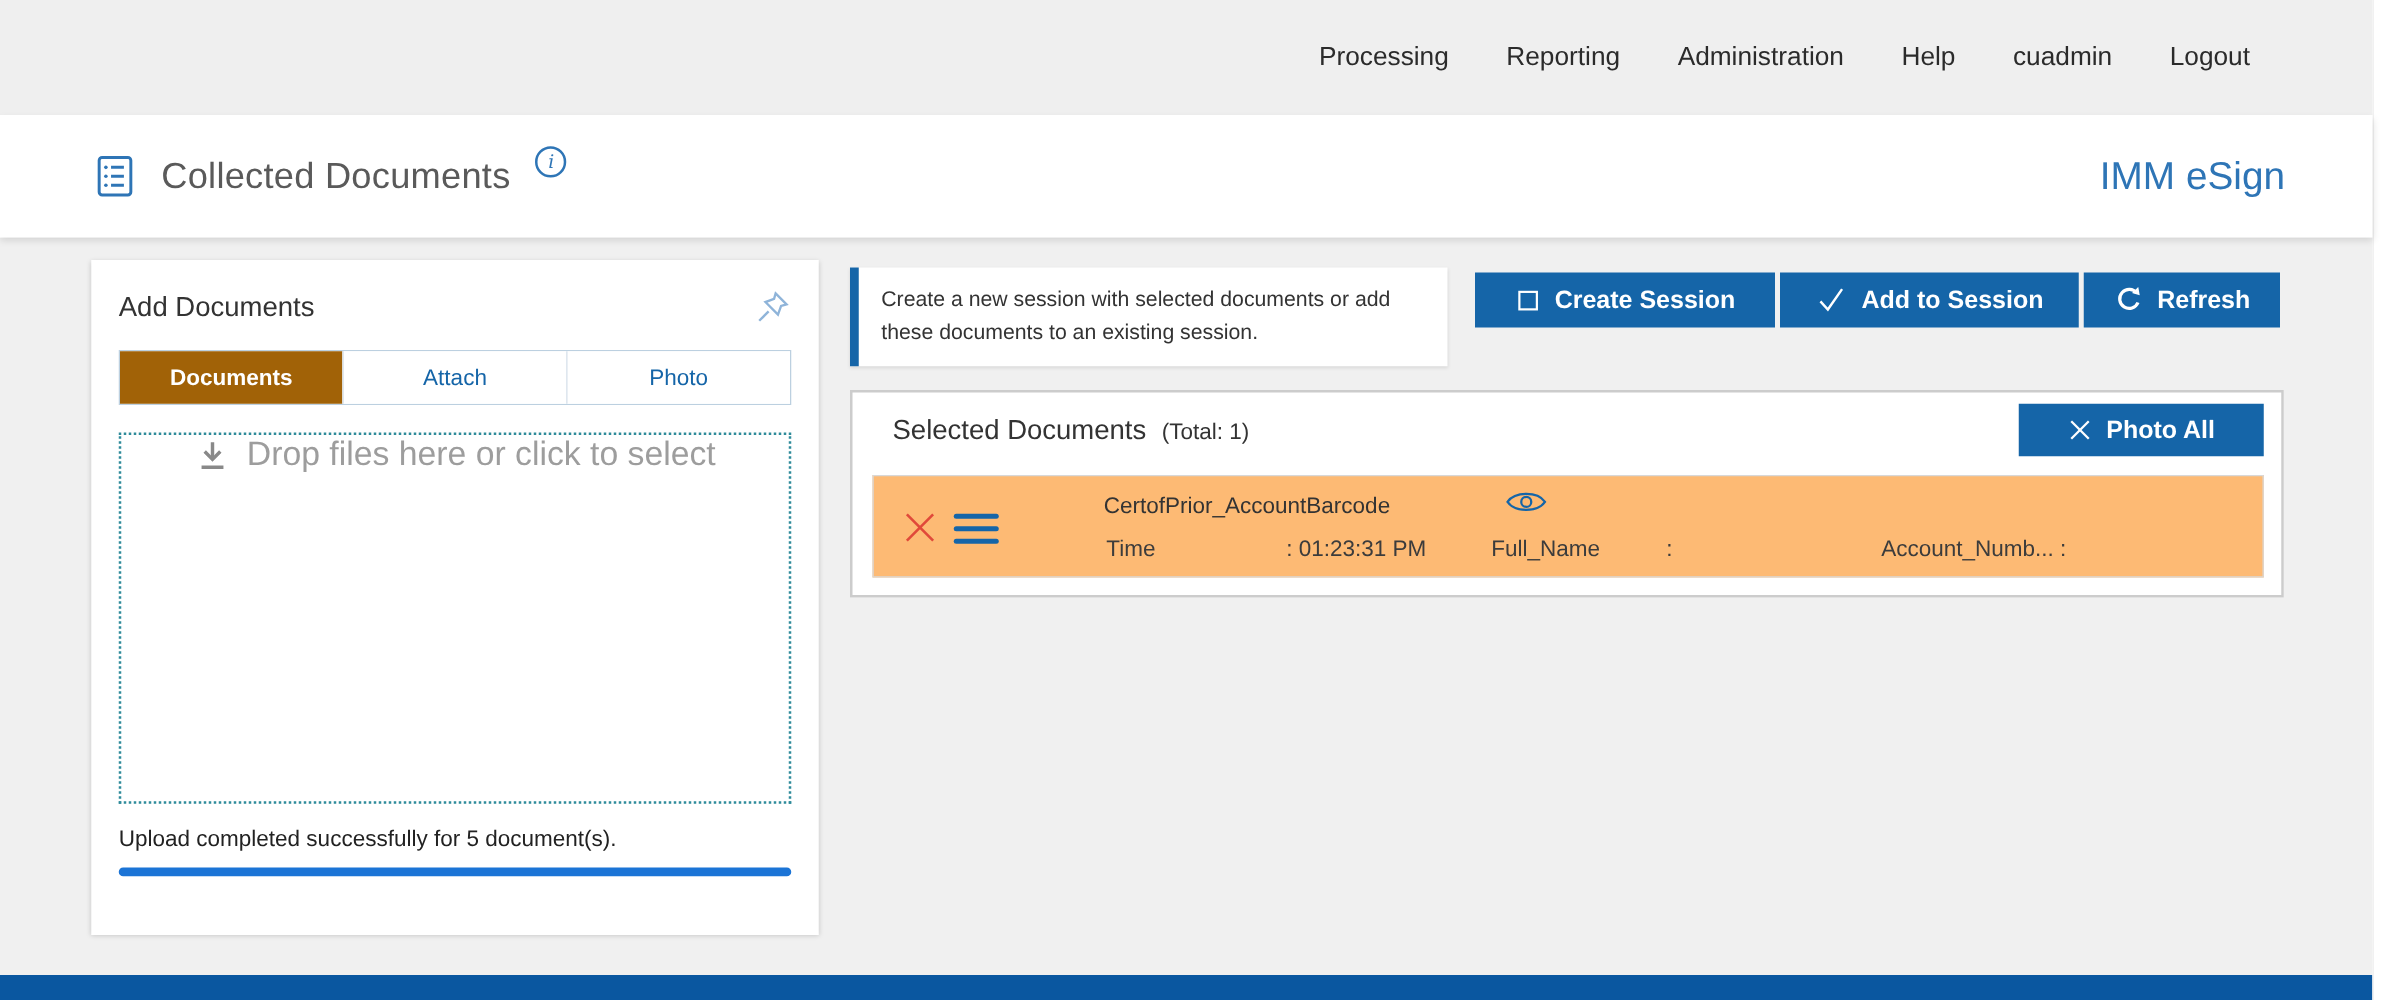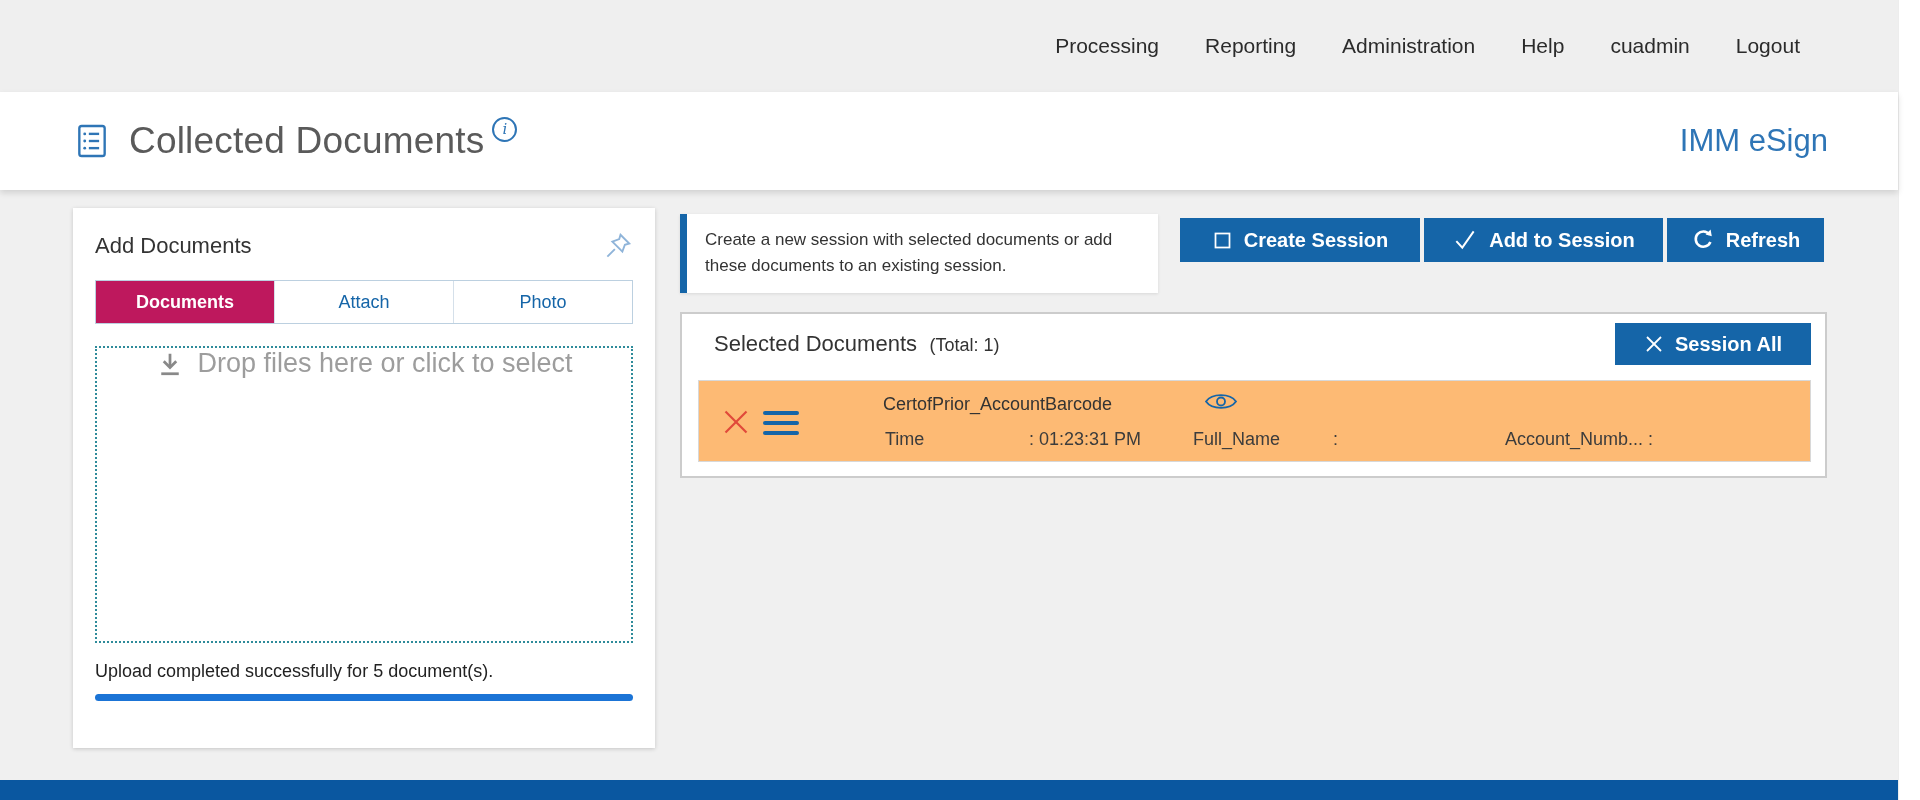--- a/index.html
+++ b/index.html
@@ -25,21 +25,21 @@
 
   
   .app-header {
     position: absolute; top: 92px; left: 0; right: 0; height: 98px;
     background: #ffffff; z-index: 3;
     box-shadow: 0 3px 6px rgba(0,0,0,0.13);
     display: flex; align-items: center;
     padding: 0 70px 0 73px;
   }
   .header-icon { display: inline-flex; }
-  .page-title { font-size: 37px; font-weight: 400; color: #5a5a5a; margin: 0 8px 0 18px; letter-spacing: 0.2px; }
+  .page-title { font-size: 29px; font-weight: 400; color: #5a5a5a; margin: 0 20px 0 18px; letter-spacing: 0.2px; }
   .info-badge {
     width: 25px; height: 25px; border: 2px solid #2e75b6; border-radius: 50%;
     color: #2e75b6; font-family: "DejaVu Serif", serif; font-style: italic; font-size: 15px;
     display: inline-flex; align-items: center; justify-content: center;
     position: relative; top: -12px; cursor: pointer;
   }
   .brand { margin-left: auto; font-size: 31px; color: #2e75b6; }
 
   
   .main { position: absolute; top: 190px; left: 0; right: 0; bottom: 0; background: #f0f0f0; }
@@ -53,21 +53,21 @@
   .card-head { display: flex; align-items: center; justify-content: space-between; height: 36px; gap: 40px; }
   .card-title { font-size: 22px; font-weight: 500; color: #333; margin: 0; }
   .pin { display: inline-flex; cursor: pointer; }
 
   .tabs { margin-top: 16px; height: 44px; display: flex; border: 1px solid #bcd0e0; }
   .tab {
     flex: 1; display: flex; align-items: center; justify-content: center;
     font-size: 18px; color: #1565a8; background: #fff; cursor: pointer;
   }
   .tab + .tab { border-left: 1px solid #d5e0ea; }
-  .tab.active { background: #be185d; color: #fff; font-weight: 600; }
+  .tab.active { background: #a16207; color: #fff; font-weight: 600; }
 
   .dropzone {
     margin-top: 22px; height: 297px; border: 2px dotted #2e8b9a;
     display: flex; align-items: flex-start; justify-content: center; gap: 12px;
     color: #9d9d9d; font-size: 27px; cursor: pointer;
   }
   .dz-icon { display: inline-flex; position: relative; top: 2px; }
 
   .status { margin-top: 18px; font-size: 18px; color: #222; }
   .progress { margin-top: 12px; height: 7px; border-radius: 4px; background: #1b74d6; width: 100%; }
@@ -231,21 +231,21 @@
           <span class="panel-title">Selected Documents</span>
           <span class="panel-total">(Total: 1)</span>
         </div>
         <button class="btn remove-all">
           <span class="btn-icon">
             <svg width="20" height="20" viewBox="0 0 20 20" fill="none" stroke="#fff" stroke-width="1.8">
               <line x1="3" y1="3" x2="17" y2="17"></line>
                 <line x1="17" y1="3" x2="3" y2="17"></line>
             </svg>
           </span>
-          <span>Session All</span>
+          <span>Photo All</span>
         </button>
       </div>
 
       <div class="doc-row">
         <span class="row-delete">
           <svg width="30" height="30" viewBox="0 0 20 20" fill="none" stroke="#e0493a" stroke-width="1.4">
             <line x1="3" y1="3" x2="17" y2="17"></line>
               <line x1="17" y1="3" x2="3" y2="17"></line>
           </svg>
         </span>

